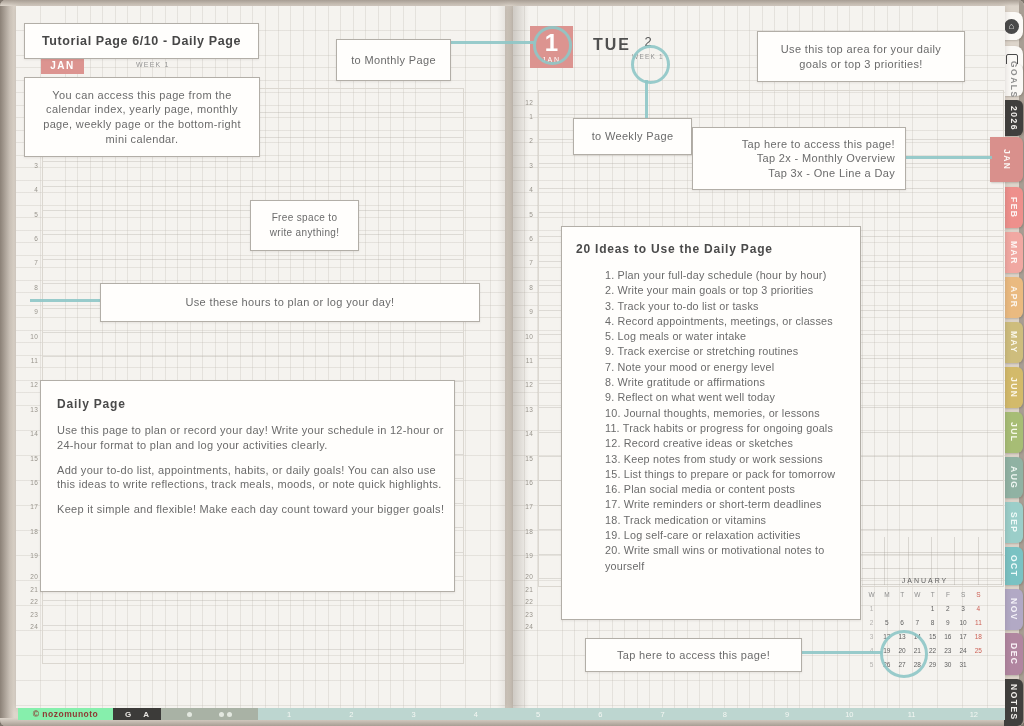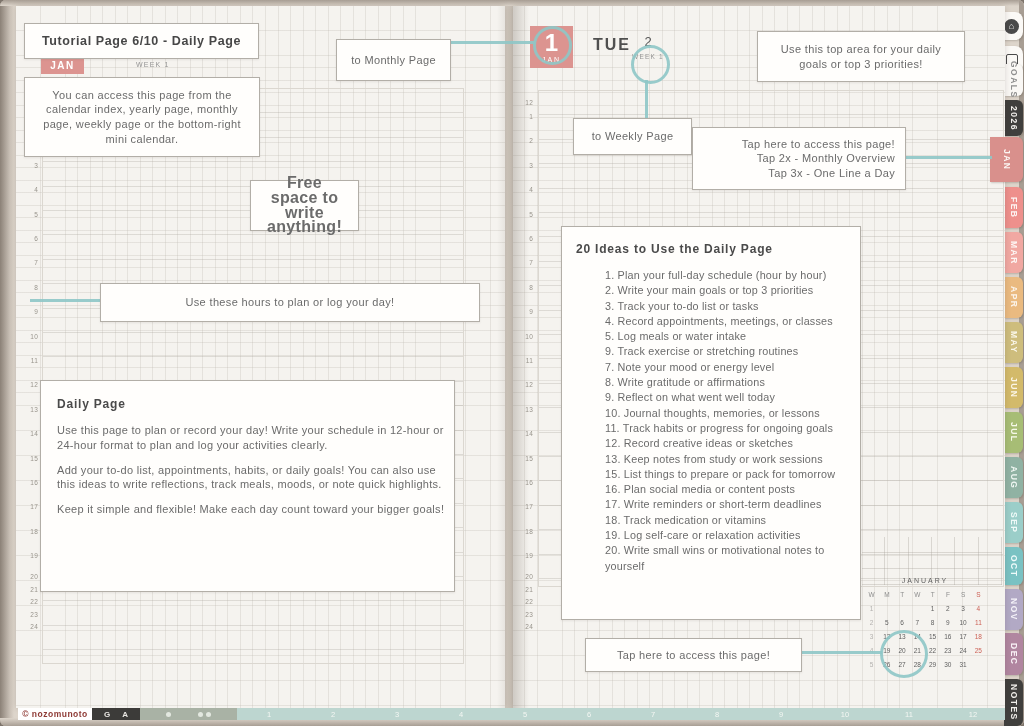--- a/index.html
+++ b/index.html
@@ -69,21 +69,21 @@
   .mini-cal{position:absolute;left:864px;top:577px;width:122px;z-index:4;}
   .mini-cal .cal-title{text-align:center;font-size:7px;letter-spacing:2px;color:#5f5f5f;margin-bottom:6px;}
   .cal-grid{display:grid;grid-template-columns:repeat(8,1fr);row-gap:5px;}
   .cal-grid div{text-align:center;font-size:6.5px;color:#5f5f5f;line-height:9px;}
   .cal-grid .hdr{color:#8d8d8d;}
   .cal-grid .wk{color:#b3b1ae;}
 
   
   .bbar{position:absolute;left:18px;top:708px;width:987px;height:12px;display:flex;z-index:4;}
   .bbar .seg{height:100%;display:flex;align-items:center;}
-  .seg-red{width:74px;background:#ffffff;color:#8e3a35;font-weight:bold;font-size:8.5px;letter-spacing:.5px;justify-content:center;}
+  .seg-red{width:95px;background:#86efac;color:#8e3a35;font-weight:bold;font-size:8.5px;letter-spacing:.5px;justify-content:center;}
   .seg-dark{width:48px;background:#3c3b39;color:#e8e6e2;font-size:8px;font-weight:bold;justify-content:space-evenly;}
   .seg-sage{width:97px;background:#a9b2a5;justify-content:space-evenly;}
   .seg-sage .dot{width:5px;height:5px;border-radius:50%;background:#e3e8e0;}
   .seg-sage .dots{display:flex;gap:3px;}
   .seg-teal{flex:1;background:#bdd6d0;}
   .seg-teal .mcell{flex:1;text-align:center;font-size:7.5px;color:#f4f7f3;}
   .seg-teal{display:flex;}
 </style>
 </head>
 <body>
@@ -168,21 +168,21 @@
   <div class="weeklabel">WEEK 1</div>
 
   <div class="note" style="left:24px;top:23px;width:233px;height:34px;">
     <div class="inner note-title">Tutorial Page 6/10 - Daily Page</div>
   </div>
 
   <div class="note" style="left:24px;top:77px;width:234px;height:78px;">
     <div class="inner">You can access this page from the calendar index, yearly page, monthly page, weekly page or the bottom-right mini calendar.</div>
   </div>
 
-  <div class="note" style="left:250px;top:180px;width:107px;height:49px;font-size:16px;font-weight:bold;">
+  <div class="note" style="left:250px;top:200px;width:107px;height:49px;font-size:10px;">
     <div class="inner" style="padding:2px 10px;">Free space to write anything!</div>
   </div>
 
   <div class="note" style="left:100px;top:283px;width:378px;height:37px;">
     <div class="inner">Use these hours to plan or log your day!</div>
   </div>
 
   <div class="textbox" style="left:40px;top:380px;width:415px;height:212px;padding:16px 8px 8px 16px;box-sizing:border-box;">
     <h3>Daily Page</h3>
     <p>Use this page to plan or record your day! Write your schedule in 12-hour or 24-hour format to plan and log your activities clearly.</p>

